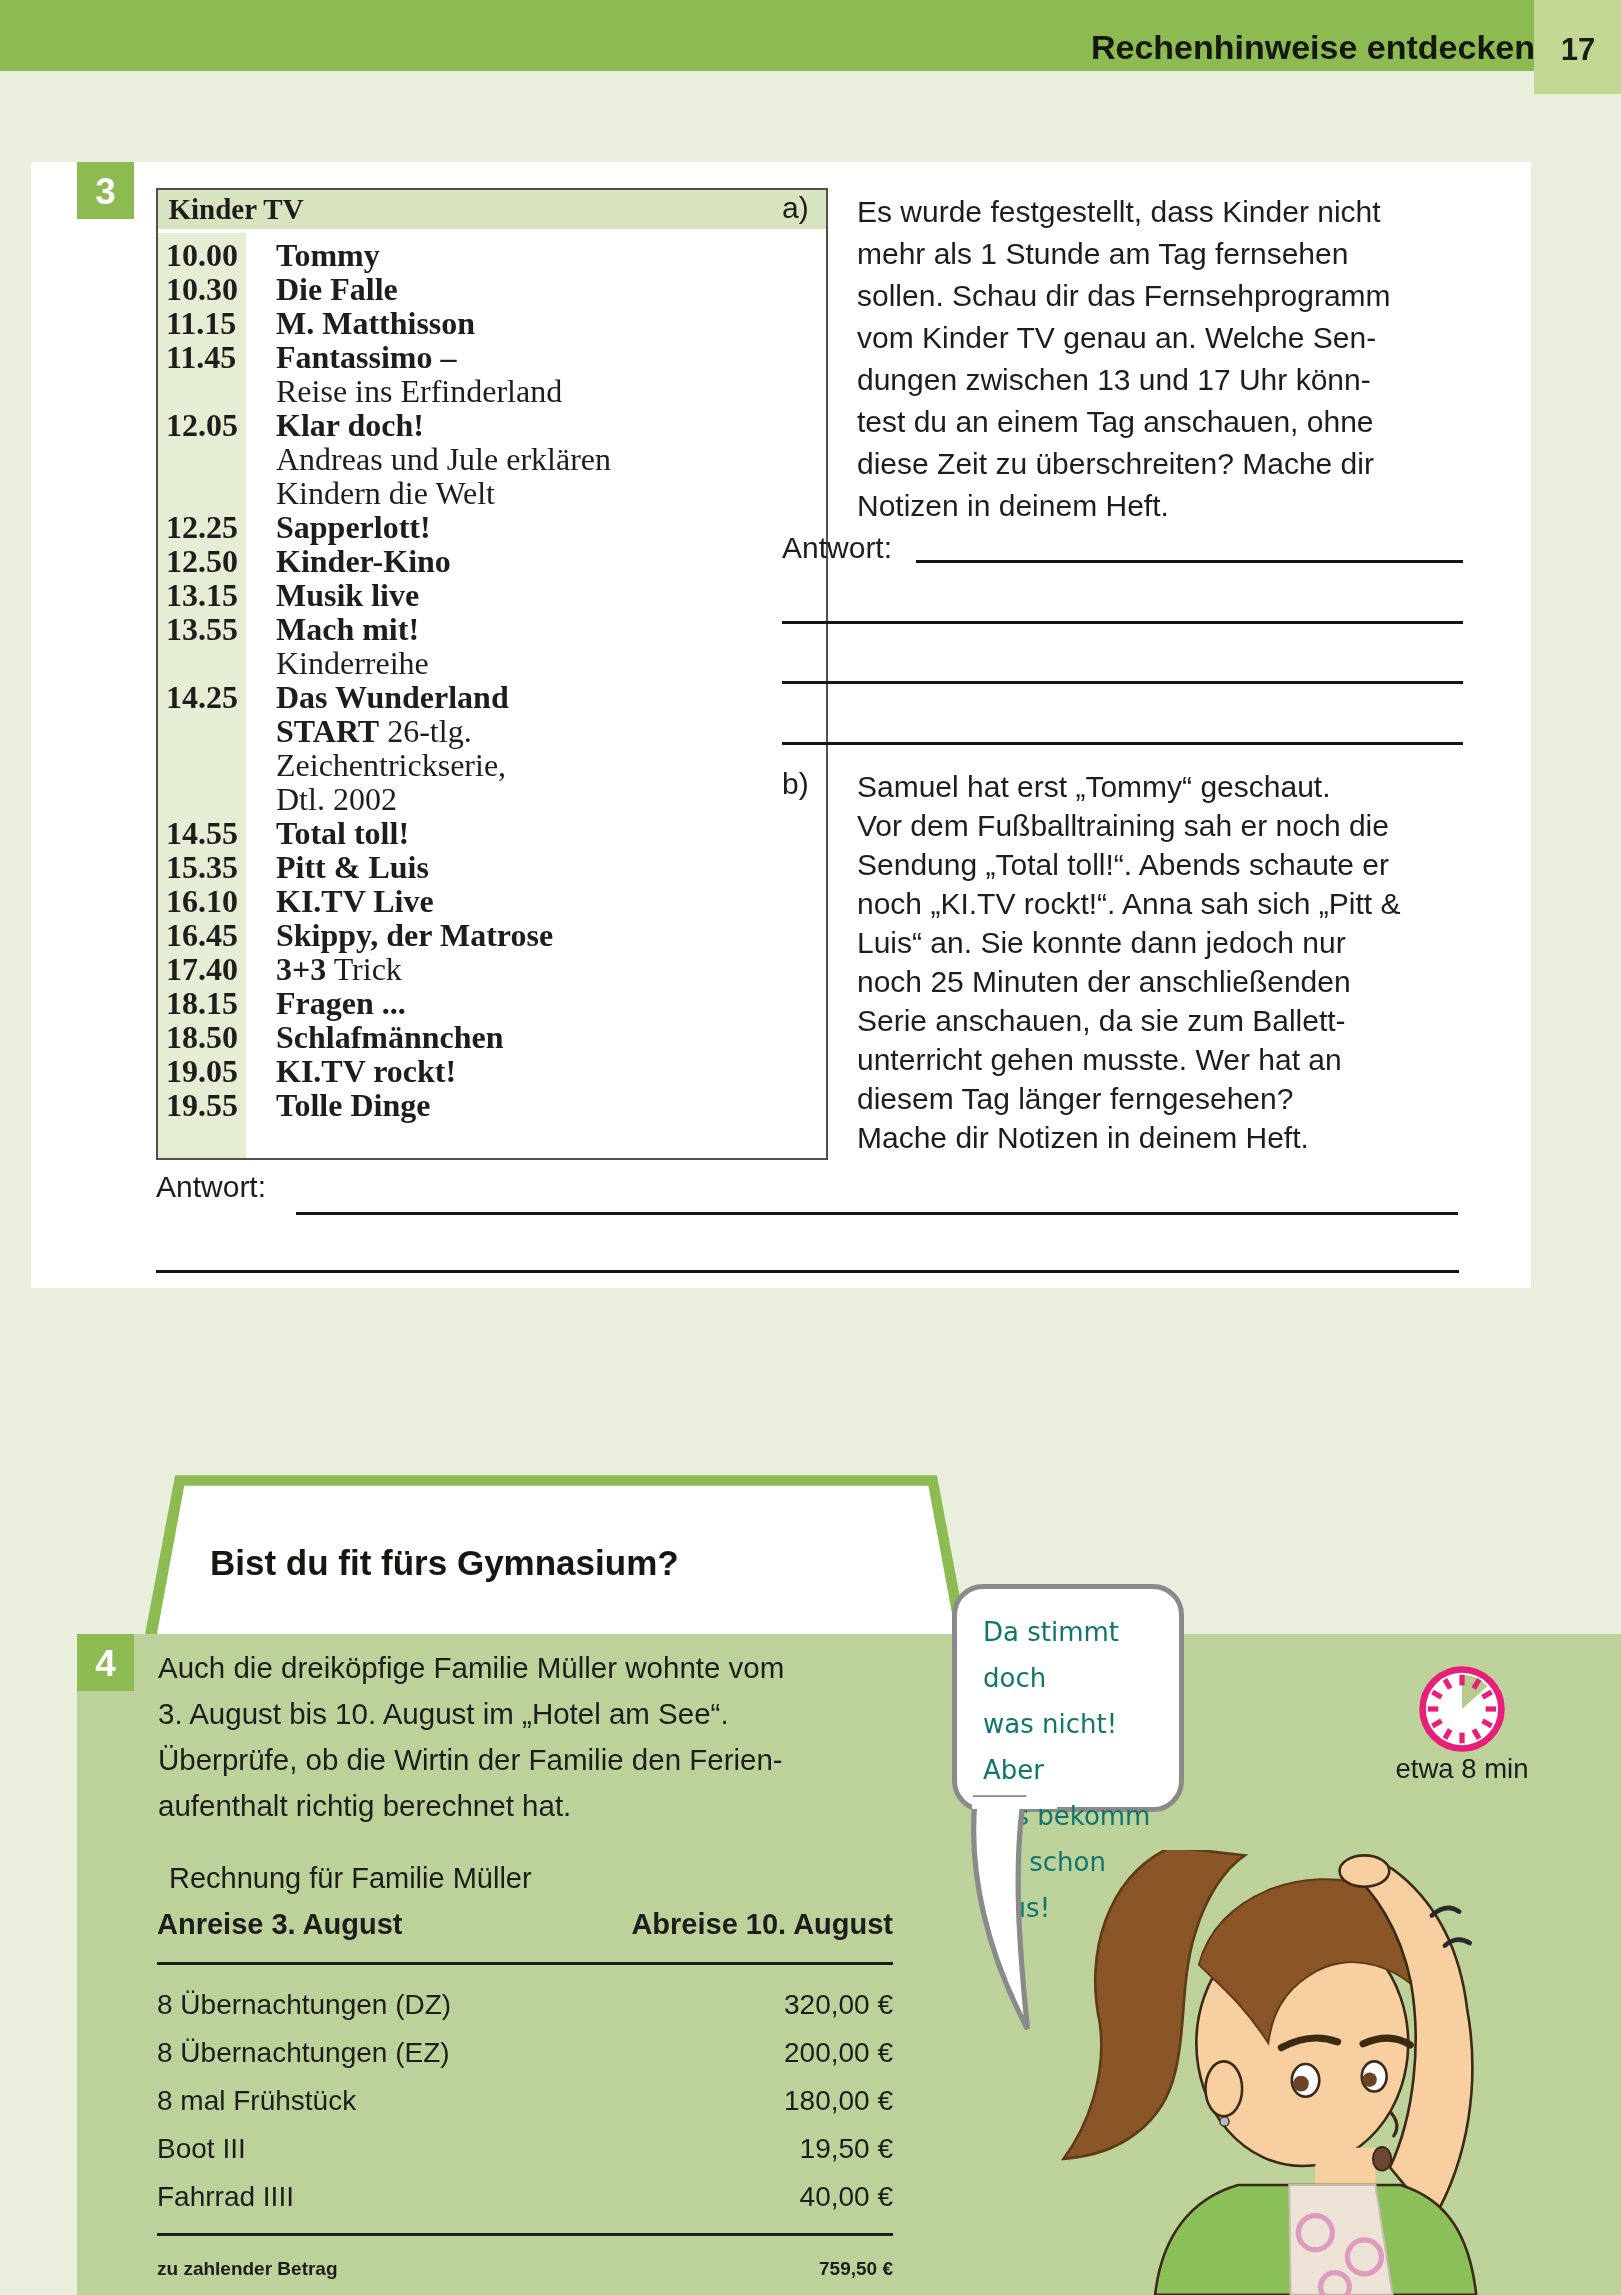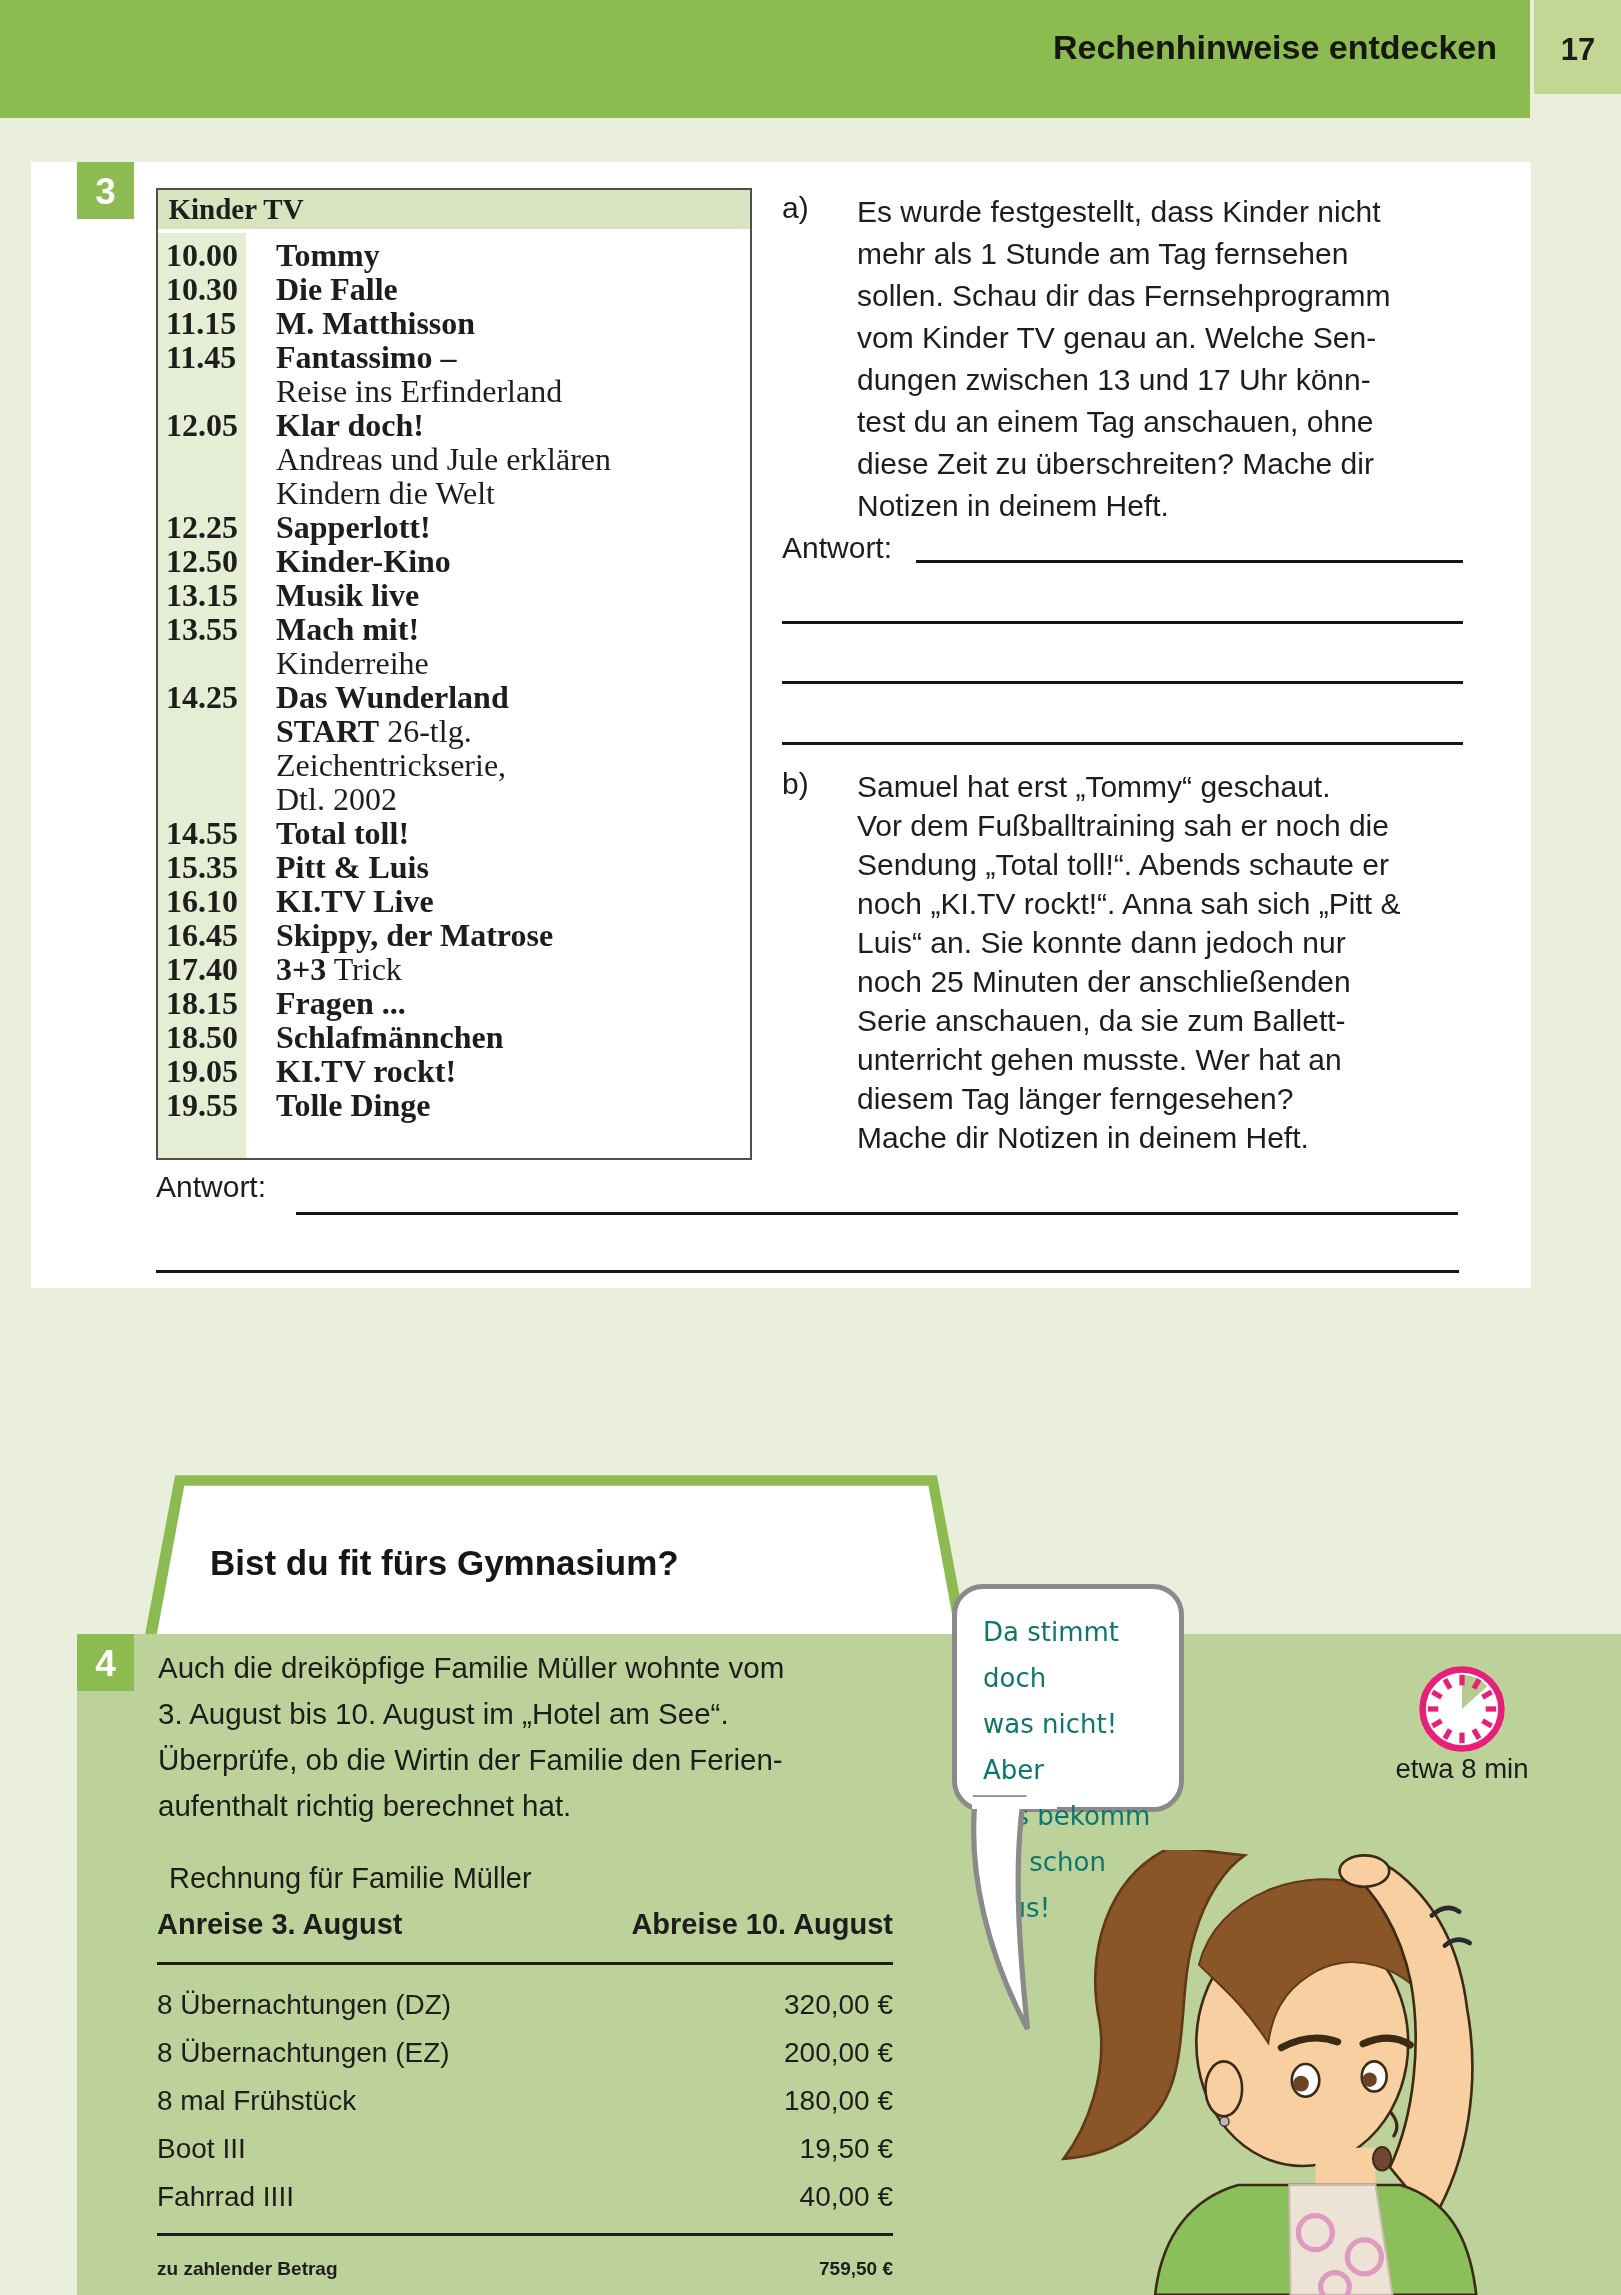--- a/index.html
+++ b/index.html
@@ -1,34 +1,34 @@
 <!DOCTYPE html>
 <html style="font-size:10.5px"><head>
 <meta charset="utf-8">
 <style>
   html,body{margin:0;padding:0;}
   body{font-family:"Liberation Sans", sans-serif; color:#1d1d1b;}
   .page{position:relative;width:1621px;height:2295px;background:#e9efdc;overflow:hidden;}
 
   
-  .header-bar{position:absolute;left:0;top:0;width:1530px;height:118px;background:#8cbb52;}
+  .header-bar{position:absolute;left:0;top:0;width:1530px;height:71px;background:#8cbb52;padding-left:38px;}
   .header-title{position:absolute;right:33px;top:0;height:94px;line-height:94px;
     font-size:34px;font-weight:bold;color:#161613;}
   .pagenum-box{position:absolute;left:1534px;top:0;width:88px;height:94px;background:#c3d795;
     text-align:center;line-height:100px;font-size:31px;font-weight:bold;color:#1d1d1b;}
 
   
   .white-box{position:absolute;left:31px;top:162px;width:1500px;height:1126px;background:#ffffff;}
   .task-square{position:absolute;width:57px;height:57px;background:#8cbb52;color:#ffffff;
     font-size:37px;font-weight:bold;text-align:center;line-height:59px;}
   .sq3{left:77px;top:162px;}
   .sq4{left:77px;top:1634px;}
 
   
-  .tv-table{position:absolute;left:156px;top:188px;width:596px;height:972px;background:#ffffff;
+  .tv-table{position:absolute;left:156px;top:188px;width:672px;height:972px;background:#ffffff;
     border:2px solid #50504a;box-sizing:border-box;font-family:"Liberation Serif", serif;}
   .tv-head{height:41px;background:#d8e4bf;border-bottom:2.6px solid #ffffff;box-sizing:border-box;
     font-size:29px;font-weight:bold;padding-left:10.5px;line-height:39px;}
   .tv-body{position:absolute;left:0;top:43px;right:0;bottom:0;}
   .tv-timecol-bg{position:absolute;left:0;top:0;bottom:0;width:88px;background:#e5edd4;}
   .tv-rows{position:absolute;left:0;top:5.2px;right:0;}
   .tv-row{display:flex;height:34px;line-height:34px;font-size:32px;}
   .tv-time{width:88px;padding-left:7.9px;box-sizing:border-box;font-weight:bold;flex:none;}
   .tv-prog{padding-left:30px;}
   .tv-prog b{font-weight:bold;}

